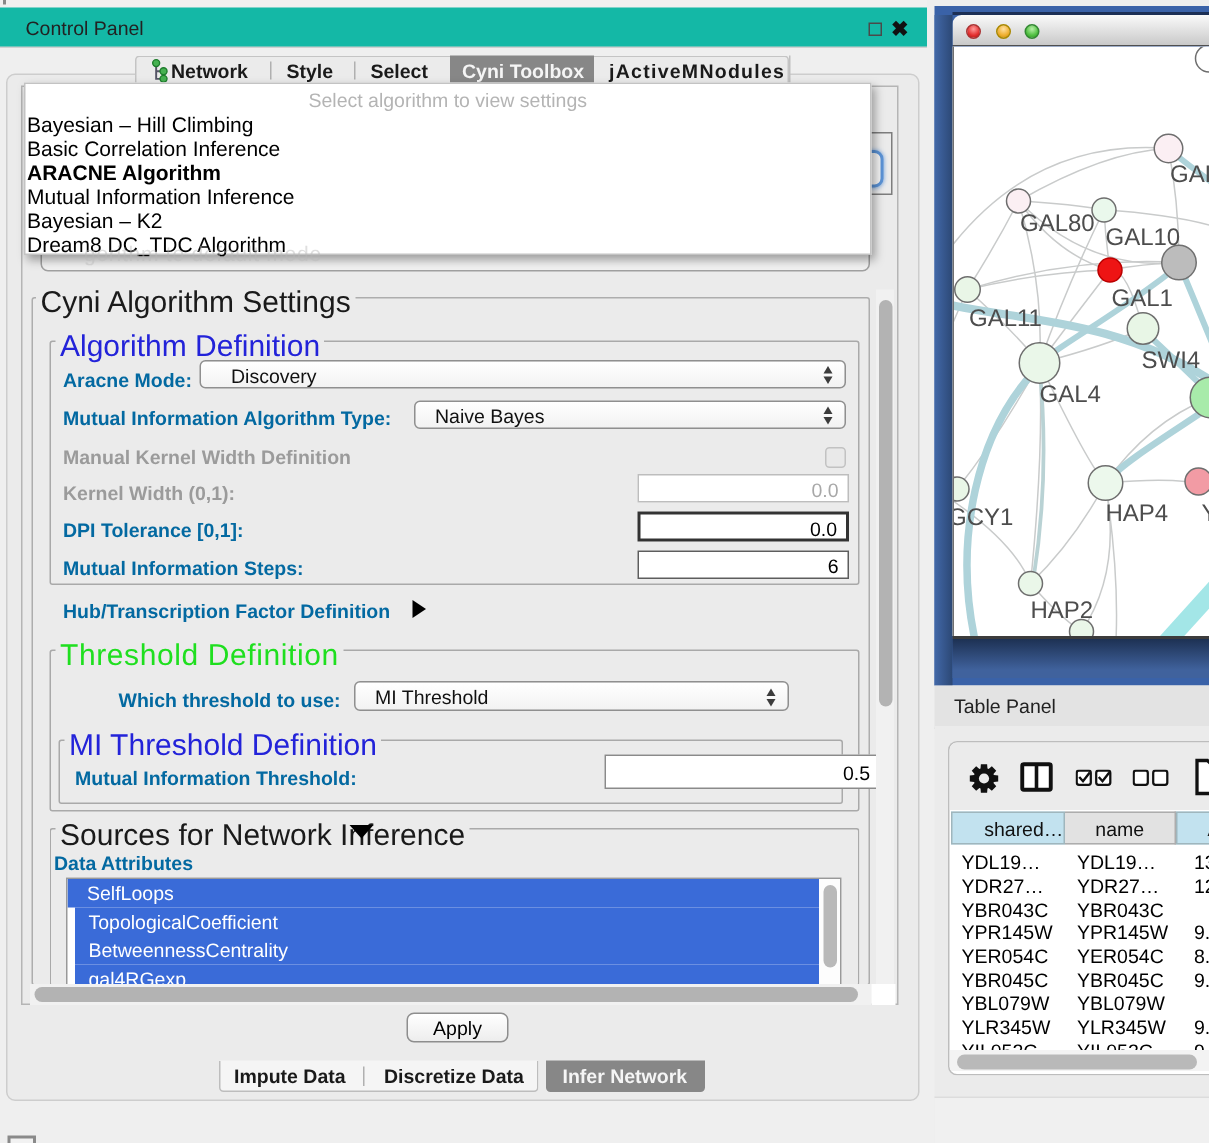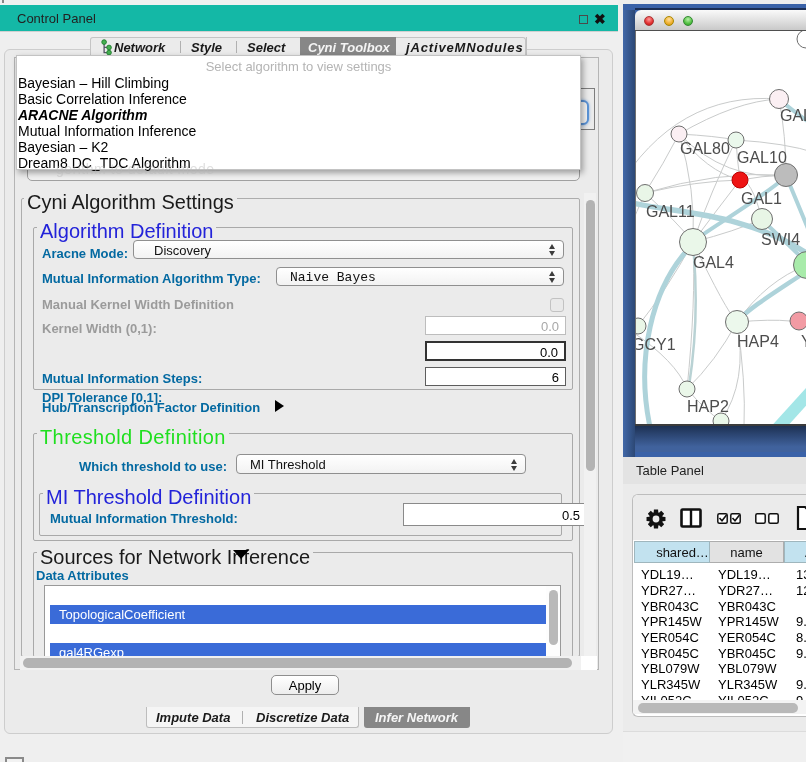--- a/index.html
+++ b/index.html
@@ -1,19 +1,19 @@
 <!DOCTYPE html>
 <html><head>
 <meta charset="utf-8">
 <style>
   * { margin:0; padding:0; box-sizing:border-box; }
   html,body { width:806px; height:762px; overflow:hidden; }
   body { font-family:"Liberation Sans", sans-serif; background:#eeeeee; position:relative; }
   .abs { position:absolute; }
-  .b { font-weight:bold; white-space:nowrap;font-style:italic; }
+  .b { font-weight:bold; white-space:nowrap; }
   .lbl { position:absolute; font-size:13px; font-weight:bold; color:#0369a1; white-space:nowrap; }
   .glbl { position:absolute; font-size:13px; font-weight:bold; color:#9b9b9b; white-space:nowrap; }
   .group { position:absolute; border:1px solid #a9a9a9; border-radius:2px; }
   .gtitle { position:absolute; font-size:20px; background:#ebebeb; padding:0 3px; white-space:nowrap; }
   .combo { position:absolute; background:linear-gradient(#ffffff,#f2f2f2); border:1px solid #8f8f8f; border-radius:4px; font-size:13px; color:#111; }
   .combo .ctext { position:absolute; left:20px; top:2px; }
   .spin { position:absolute; right:7px; top:3px; width:7px; }
   .spin .up { width:0;height:0;border-left:3.5px solid transparent;border-right:3.5px solid transparent;border-bottom:5px solid #3c3c3c; margin-bottom:2px;}
   .spin .dn { width:0;height:0;border-left:3.5px solid transparent;border-right:3.5px solid transparent;border-top:5px solid #3c3c3c;}
   .inp { position:absolute; background:#ffffff; font-size:13px; text-align:right; padding-right:6px; padding-top:2px; }
@@ -67,32 +67,32 @@
 
 <span class="lbl" style="left:42px;top:246px;">Aracne Mode:</span>
 <div class="combo" style="left:133px;top:240px;width:431px;height:19px;">
   <span class="ctext">Discovery</span>
   <div class="spin">
       <div class="up"></div>
       <div class="dn"></div>
     </div>
 </div>
 <span class="lbl" style="left:42px;top:271px;">Mutual Information Algorithm Type:</span>
-<div class="combo" style="left:276px;top:267px;width:288px;height:19px;font-family:Liberation Mono, monospace;">
+<div class="combo" style="left:276px;top:267px;width:288px;height:19px;">
   <span class="ctext" style="left:13px;">Naive Bayes</span>
   <div class="spin">
       <div class="up"></div>
       <div class="dn"></div>
     </div>
 </div>
 <span class="glbl" style="left:42px;top:297px;">Manual Kernel Width Definition</span>
 <div class="abs" style="left:550px;top:298px;width:14px;height:14px;background:#e9e9e9;border:1px solid #c2c2c2;border-radius:3px;"></div>
 <span class="glbl" style="left:42px;top:321px;">Kernel Width (0,1):</span>
 <div class="inp" style="left:425px;top:316px;width:141px;height:19px;border:1px solid #bdbdbd;color:#a8a8a8;">0.0</div>
-<span class="lbl" style="left:42px;top:346px;margin-top:44px;">DPI Tolerance [0,1]:</span>
+<span class="lbl" style="left:42px;top:346px;">DPI Tolerance [0,1]:</span>
 <div class="inp" style="left:425px;top:341px;width:141px;height:20px;border:2px solid #333333;color:#000;">0.0</div>
 <span class="lbl" style="left:42px;top:371px;">Mutual Information Steps:</span>
 <div class="inp" style="left:425px;top:367px;width:141px;height:19px;border:1px solid #5d5d5d;color:#000;">6</div>
 
 <span class="lbl" style="left:42px;top:400px;">Hub/Transcription Factor Definition</span>
 <div class="abs" style="left:275px;top:400px;width:0;height:0;border-top:6px solid transparent;border-bottom:6px solid transparent;border-left:9px solid #000;"></div>
 
 <div class="group" style="left:33px;top:433px;width:540px;height:108px;"></div>
 <span class="gtitle" style="left:37px;top:426px;color:#1fdf1f;letter-spacing:0.4px;">Threshold Definition</span>
 <span class="lbl" style="left:79px;top:459px;">Which threshold to use:</span>
@@ -107,21 +107,23 @@
 <span class="gtitle" style="left:43px;top:486px;color:#2323d9;">MI Threshold Definition</span>
 <span class="lbl" style="left:50px;top:511px;">Mutual Information Threshold:</span>
 <div class="inp" style="left:403px;top:503px;width:184px;height:23px;border:1px solid #8a8a8a;color:#000;padding-top:4px;padding-left:27px;">0.5</div>
 
 <div class="group" style="left:33px;top:552px;width:540px;height:105px;border-bottom:none;"></div>
 <span class="gtitle" style="left:37px;top:546px;color:#1a1a1a;">Sources for Network Inference</span>
 <div class="abs" style="left:233px;top:550px;width:0;height:0;border-left:8px solid transparent;border-right:8px solid transparent;border-top:9px solid #000;"></div>
 <span class="lbl" style="left:36px;top:568px;">Data Attributes</span>
 
 <div class="abs" style="left:44px;top:585px;width:517px;height:72px;background:#ffffff;border:1px solid #999;overflow:hidden;">
+  <div style="position:absolute;left:0;top:0;width:501px;height:19px;background:#3a6bd8;color:#fff;font-size:13px;padding:2px 0 0 13px;">SelfLoops</div>
   <div style="position:absolute;left:5px;top:19px;width:496px;height:19px;background:#3a6bd8;color:#fff;font-size:13px;padding:2px 0 0 9px;">TopologicalCoefficient</div>
+  <div style="position:absolute;left:5px;top:38px;width:496px;height:19px;background:#3a6bd8;color:#fff;font-size:13px;padding:2px 0 0 9px;">BetweennessCentrality</div>
   <div style="position:absolute;left:5px;top:57px;width:496px;height:19px;background:#3a6bd8;color:#fff;font-size:13px;padding:2px 0 0 9px;">gal4RGexp</div>
   <div style="position:absolute;left:501px;top:0;width:15px;height:72px;background:#fdfdfd;"></div>
   <div style="position:absolute;left:504px;top:4px;width:9px;height:55px;background:#b9b9b9;border-radius:5px;"></div>
 </div>
 
 <div class="abs" style="left:584px;top:193px;width:12px;height:463px;background:#f1f1f1;"></div>
 <div class="abs" style="left:585.5px;top:200px;width:9px;height:271px;background:#b3b3b3;border-radius:5px;"></div>
 
 <div class="abs" style="left:20px;top:656px;width:561px;height:14px;background:#f1f1f1;"></div>
 <div class="abs" style="left:23px;top:658px;width:549px;height:10px;background:#b3b3b3;border-radius:5px;"></div>

